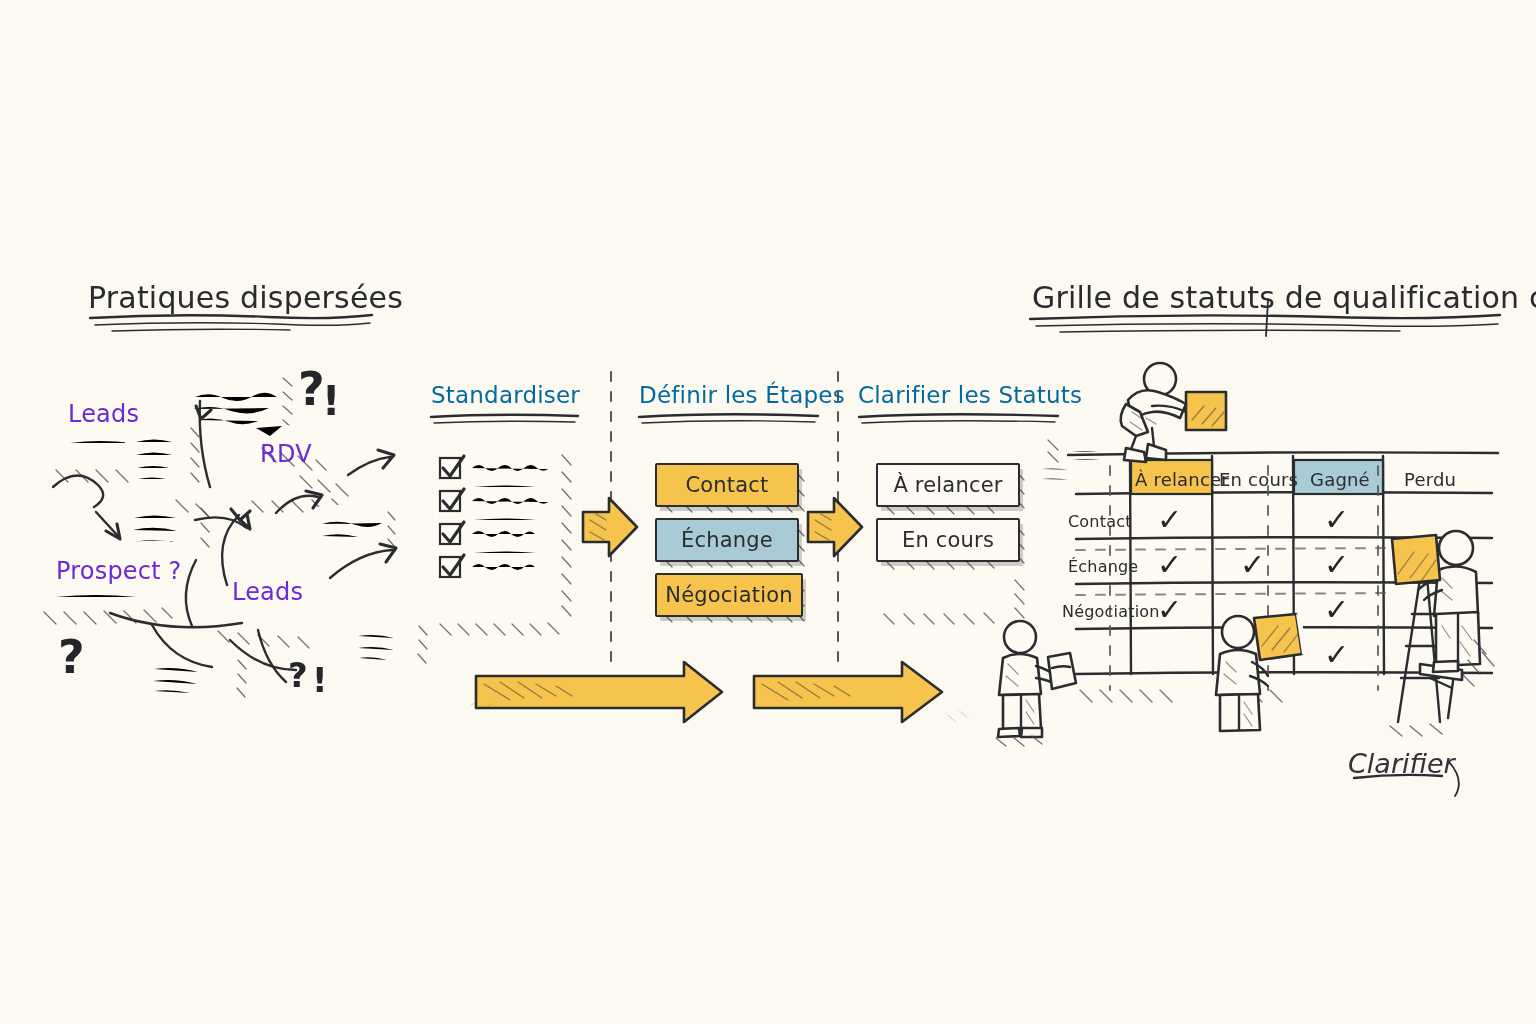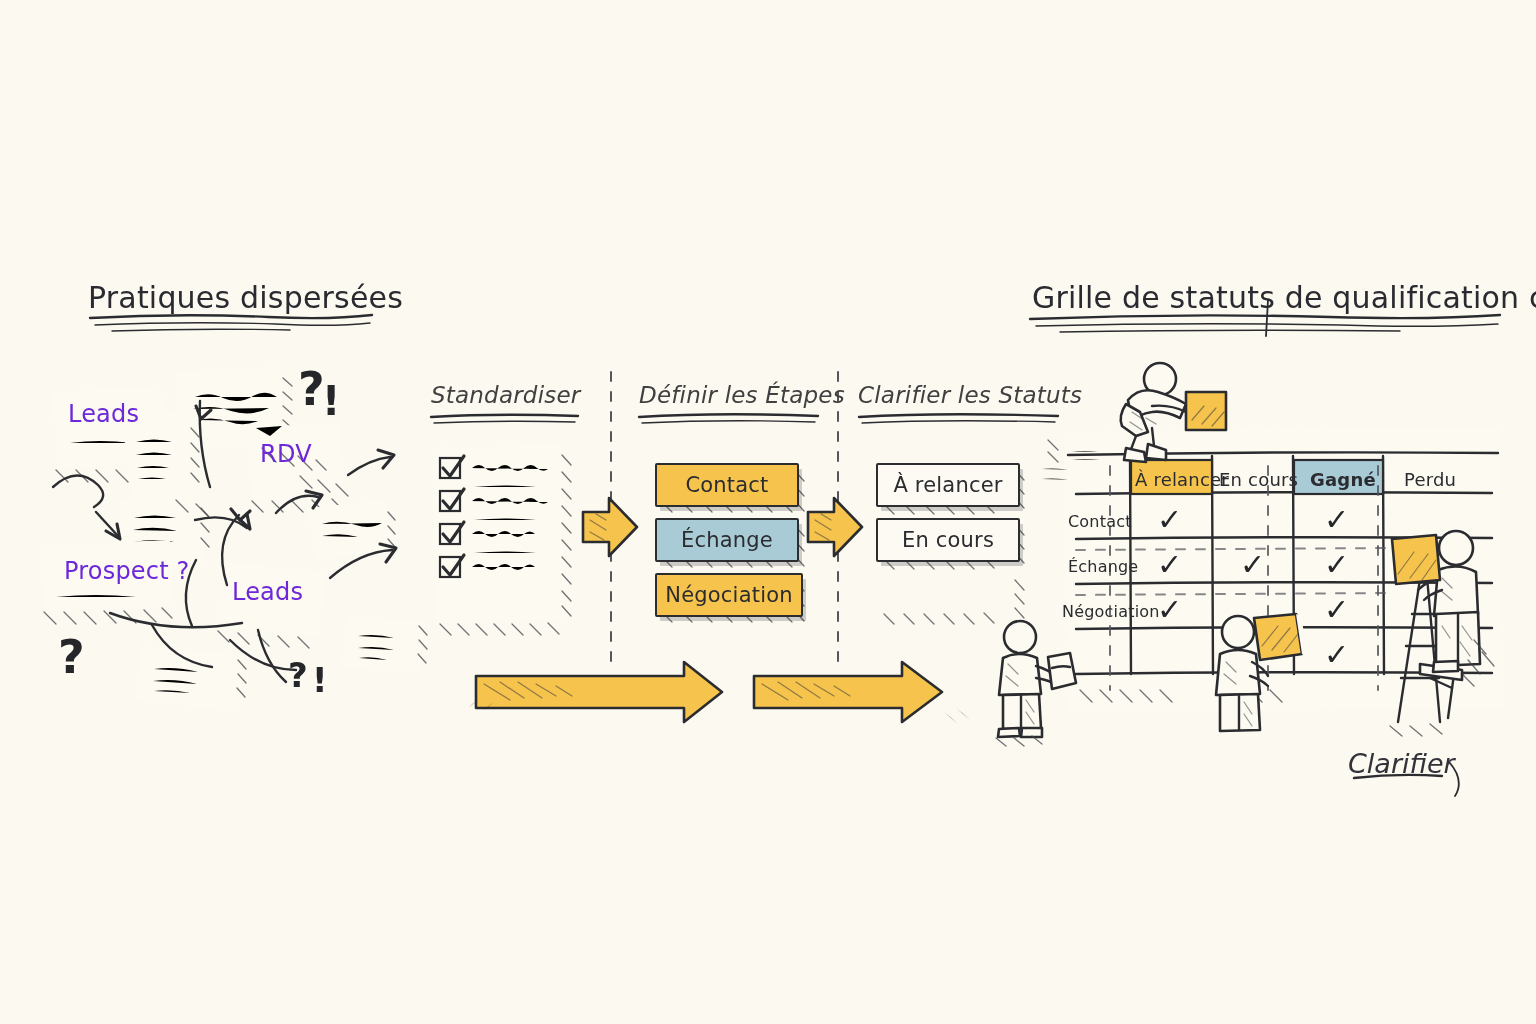--- a/index.html
+++ b/index.html
@@ -14,21 +14,21 @@
   }
   .stage{position:absolute;inset:0;width:1536px;height:808px;}
   .layer{position:absolute;inset:0;width:1536px;height:1024px;}
   svg{position:absolute;left:0;top:0;width:1536px;height:1024px;overflow:visible;}
 
   
   .txt{position:absolute;white-space:nowrap;font-family:"DejaVu Sans", sans-serif;color:#25262a;}
   .hand{font-family:"DejaVu Sans", sans-serif;font-weight:400;letter-spacing:.2px;}
 
   .title{font-size:30px;font-weight:400;color:#2a2b30;}
-  .coltitle{font-size:23px;color:#404040;font-style:italic;}
+  .coltitle{font-size:23px;color:#0369a1;}
   .chiptext{font-size:21px;color:#2b2c30;}
   .cardtext{font-size:24px;color:#6d28d9;}
   .hdrtext{font-size:18px;color:#2b2c30;}
   .rowtext{font-size:16px;color:#2b2c30;}
   .sig{font-size:27px;font-style:italic;color:#32333a;}
   .qmark{font-size:46px;font-weight:700;color:#25262a;}
   .qmark.sm{font-size:34px;}
   .bang{font-size:40px;font-weight:700;color:#25262a;}
 
   
@@ -355,21 +355,21 @@
     <path class="ink ink18" d="M1449 762 q16 18 6 34"></path>
   </svg>
 
   <div class="layer">
 
     <div class="txt title hand" style="left:88px;top:280px;">Pratiques dispersées</div>
     <div class="txt title hand" style="left:1032px;top:280px;">Grille de statuts de qualification commune</div>
 
     <div class="txt cardtext hand" style="left:68px;top:400px;">Leads</div>
     <div class="txt cardtext hand" style="left:260px;top:440px;">RDV</div>
-    <div class="txt cardtext hand" style="left:56px;top:557px;margin-left:8px;">Prospect ?</div>
+    <div class="txt cardtext hand" style="left:56px;top:557px;">Prospect ?</div>
     <div class="txt cardtext hand" style="left:232px;top:578px;">Leads</div>
 
     <div class="txt qmark" style="left:298px;top:362px;">?</div>
     <div class="txt bang" style="left:322px;top:378px;">!</div>
     <div class="txt qmark" style="left:58px;top:630px;">?</div>
     <div class="txt qmark sm" style="left:288px;top:655px;">?</div>
     <div class="txt bang" style="left:312px;top:660px;font-size:34px;">!</div>
 
     <div class="txt coltitle hand" style="left:431px;top:382px;">Standardiser</div>
     <div class="txt coltitle hand" style="left:639px;top:382px;">Définir les Étapes</div>
@@ -387,21 +387,21 @@
 
     <div class="chip white" style="left:876px;top:463px;width:140px;height:40px;">
       <span class="chiptext hand">À relancer</span>
     </div>
     <div class="chip white" style="left:876px;top:518px;width:140px;height:40px;">
       <span class="chiptext hand">En cours</span>
     </div>
 
     <div class="txt hdrtext hand" style="left:1135px;top:469px;">À relancer</div>
     <div class="txt hdrtext hand" style="left:1219px;top:469px;">En cours</div>
-    <div class="txt hdrtext hand" style="left:1310px;top:469px;font-weight:bold;">Gagné</div>
+    <div class="txt hdrtext hand" style="left:1310px;top:469px;">Gagné</div>
     <div class="txt hdrtext hand" style="left:1404px;top:469px;">Perdu</div>
 
     <div class="txt rowtext hand" style="left:1068px;top:512px;">Contact</div>
     <div class="txt rowtext hand" style="left:1068px;top:557px;">Échange</div>
     <div class="txt rowtext hand" style="left:1062px;top:602px;">Négociation</div>
 
     <div class="cellcheck" style="left:1157px;top:505px;">✓</div>
     <div class="cellcheck" style="left:1324px;top:505px;">✓</div>
 
     <div class="cellcheck" style="left:1157px;top:550px;">✓</div>

